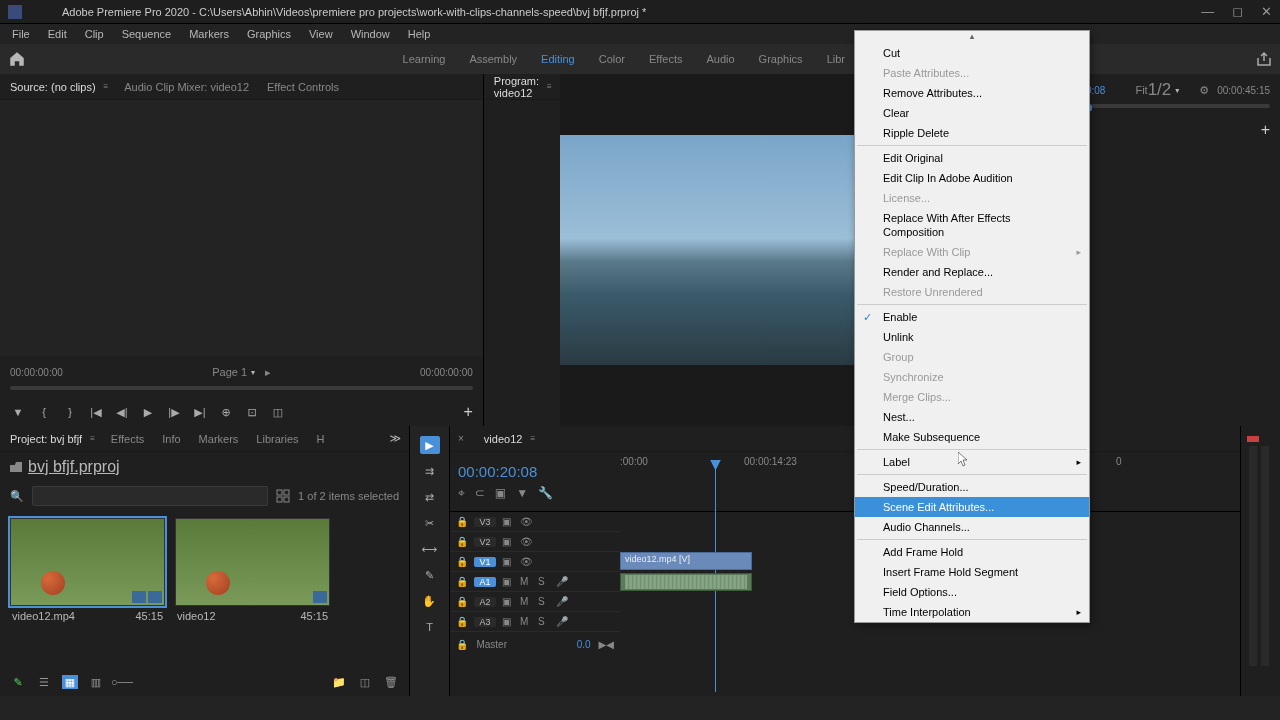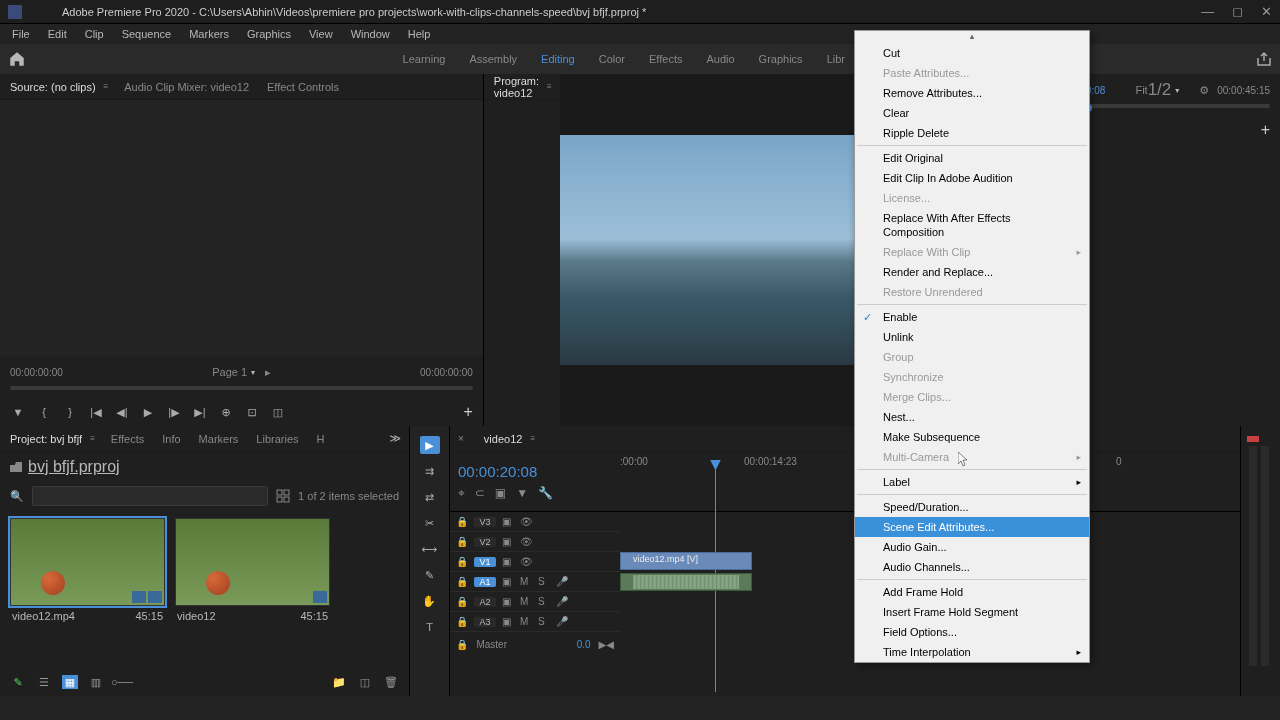--- a/index.html
+++ b/index.html
@@ -97,21 +97,21 @@
 .timeline-panel .playhead { position: absolute; top: 14px; bottom: -180px; width: 1px; background: #4a90d9; left: 95px; }
 .timeline-panel .playhead::before { content:''; position:absolute; top: -6px; left: -5px; width: 11px; height: 11px; background:#4a90d9; clip-path: polygon(0 0, 100% 0, 50% 100%); }
 
 .timeline-panel .tracks { display: flex; flex: 1; position: relative; }
 .timeline-panel .track-headers { width: 170px; }
 .timeline-panel .track-row { height: 20px; display: flex; align-items: center; gap: 6px; padding: 0 6px; font-size: 9px; border-bottom: 1px solid #2a2a2a; }
 .timeline-panel .track-row .track-label { width: 22px; text-align: center; background: #2a2a2a; border-radius: 2px; font-size: 9px; }
 .timeline-panel .track-row .track-label.active { background: #4a90d9; color: #fff; }
 .timeline-panel .track-row .track-icon { width: 12px; font-size: 10px; color: #888; }
 .timeline-panel .track-content { flex: 1; position: relative; }
-.timeline-panel .clip { position: absolute; height: 18px; background: #6a8aba; border: 1px solid #4a6a9a; font-size: 9px; padding: 1px 12px; color: #eee; overflow: hidden; }
+.timeline-panel .clip { position: absolute; height: 18px; background: #6a8aba; border: 1px solid #4a6a9a; font-size: 9px; padding: 1px 4px; color: #eee; overflow: hidden; }
 .timeline-panel .clip.audio { background: #5a7a5a; border-color: #3a5a3a; }
 .timeline-panel .clip.audio .wave { height: 100%; background: repeating-linear-gradient(90deg, #7a9a7a 0px, #8aaa8a 2px, #6a8a6a 4px); }
 .timeline-panel .master-row { height: 24px; display: flex; align-items: center; padding: 0 6px; font-size: 10px; color: #888; gap: 8px; }
 .timeline-panel .master-row .m-val { color: #4a90d9; }
 
 
 .audio-meters { width: 40px; background: #1f1f1f; border-left: 1px solid #000; position: relative; }
 .audio-meters .meter { position: absolute; bottom: 30px; top: 20px; width: 8px; background: #2a2a2a; }
 .audio-meters .meter.l { left: 8px; }
 .audio-meters .meter.r { left: 20px; }
@@ -452,27 +452,25 @@
     <div class="cm-item">Render and Replace...</div>
     <div class="cm-item disabled">Restore Unrendered</div>
     <div class="cm-sep"></div>
     <div class="cm-item checked">Enable</div>
     <div class="cm-item">Unlink</div>
     <div class="cm-item disabled">Group</div>
     <div class="cm-item disabled">Synchronize</div>
     <div class="cm-item disabled">Merge Clips...</div>
     <div class="cm-item">Nest...</div>
     <div class="cm-item">Make Subsequence</div>
-    <div class="cm-item disabled submenu">Multi-Camera</div>
     <div class="cm-sep"></div>
     <div class="cm-item submenu">Label</div>
     <div class="cm-sep"></div>
     <div class="cm-item">Speed/Duration...</div>
     <div class="cm-item hover">Scene Edit Attributes...</div>
-    <div class="cm-item">Audio Gain...</div>
     <div class="cm-item">Audio Channels...</div>
     <div class="cm-sep"></div>
     <div class="cm-item">Add Frame Hold</div>
     <div class="cm-item">Insert Frame Hold Segment</div>
     <div class="cm-item">Field Options...</div>
     <div class="cm-item submenu">Time Interpolation</div>
   </div>
 
 <div class="cursor-arrow" style="left:958px;top:452px">
   <svg viewBox="0 0 12 16">

